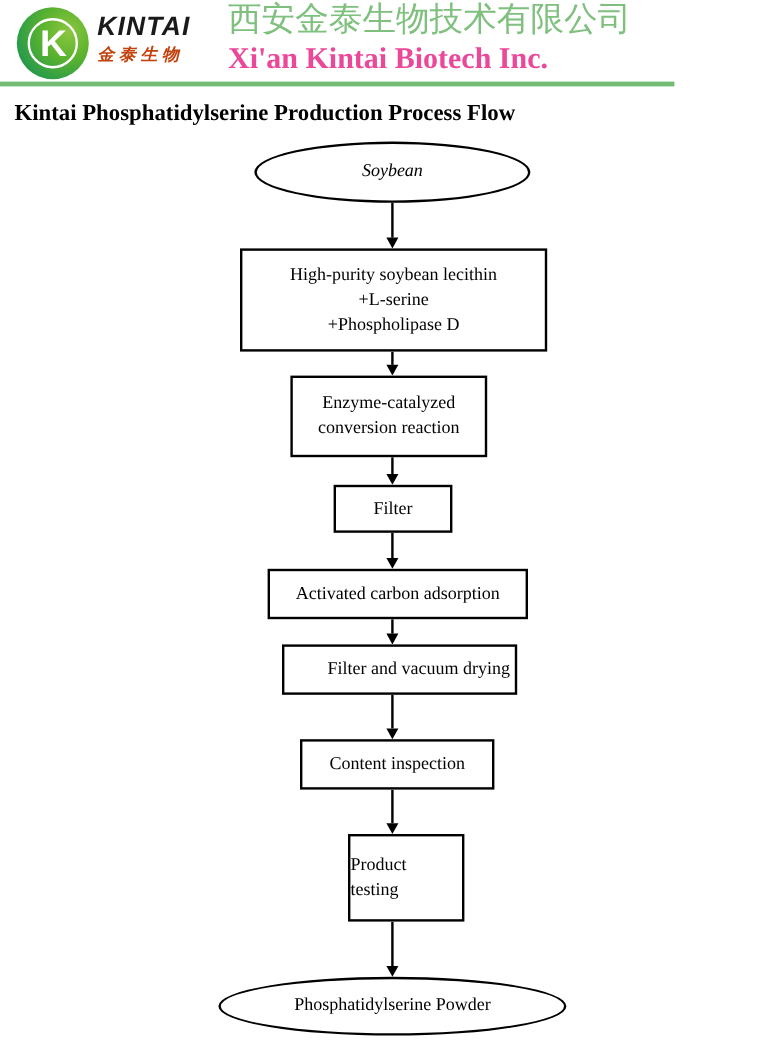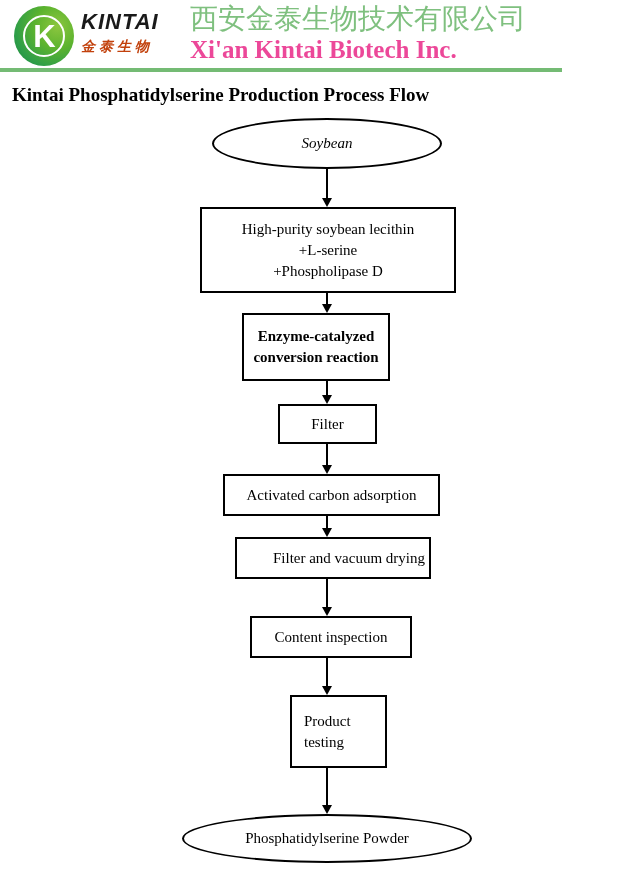--- a/index.html
+++ b/index.html
@@ -78,21 +78,21 @@
     letter-spacing: 4px;
     color: #c2410c;
     line-height: 20px;
     margin-top: 2px;
   }
   #company-names {
     position: absolute;
     left: 190px; top: 2px;
   }
   #company-cn {
-    font-family: Liberation Sans, sans-serif;
+    font-family: Liberation Mono, monospace;
     font-size: 28px;
     line-height: 33px;
     color: #7fc07f;
     white-space: nowrap;
   }
   #company-en {
     font-family: "Liberation Serif", serif;
     font-weight: bold;
     font-size: 25px;
     line-height: 30px;
@@ -140,21 +140,20 @@
     text-align: center;
     z-index: 2;
   }
   .node.terminator {
     border-radius: 50%;
     border-width: 2px;
   }
   .node.left-align {
     align-items: flex-start;
     text-align: left;
-    padding-left: 12px;
   }
   .node .line { display: block; white-space: nowrap; }
 
   .arrow {
     position: absolute;
     width: 0;
     z-index: 1;
   }
   .arrow .shaft {
     position: absolute;
@@ -212,21 +211,21 @@
     <span class="line">High-purity soybean lecithin</span>
     <span class="line">+L-serine</span>
     <span class="line">+Phospholipase D</span>
   </div>
 
   <div class="arrow" style="left:327px; top:293px; height:20px;">
     <div class="shaft" style="height:11px;"></div>
     <div class="head" style="top:11px;"></div>
   </div>
 
-  <div class="node" style="left:242px; top:313px; width:148px; height:68px;font-weight:bold;">
+  <div class="node" style="left:242px; top:313px; width:164px; height:68px;">
     <span class="line">Enzyme-catalyzed</span>
     <span class="line">conversion reaction</span>
   </div>
 
   <div class="arrow" style="left:327px; top:381px; height:23px;">
     <div class="shaft" style="height:14px;"></div>
     <div class="head" style="top:14px;"></div>
   </div>
 
   <div class="node" style="left:278px; top:404px; width:99px; height:40px;">

